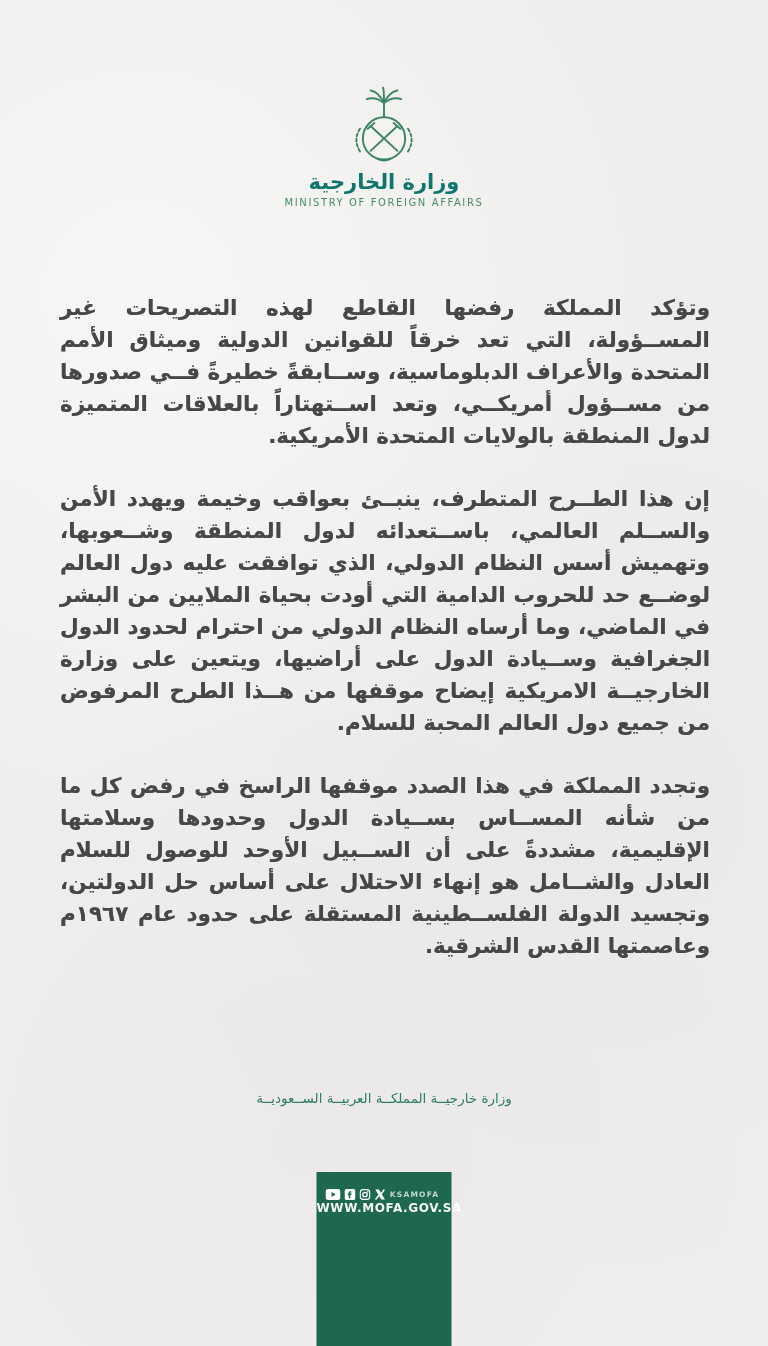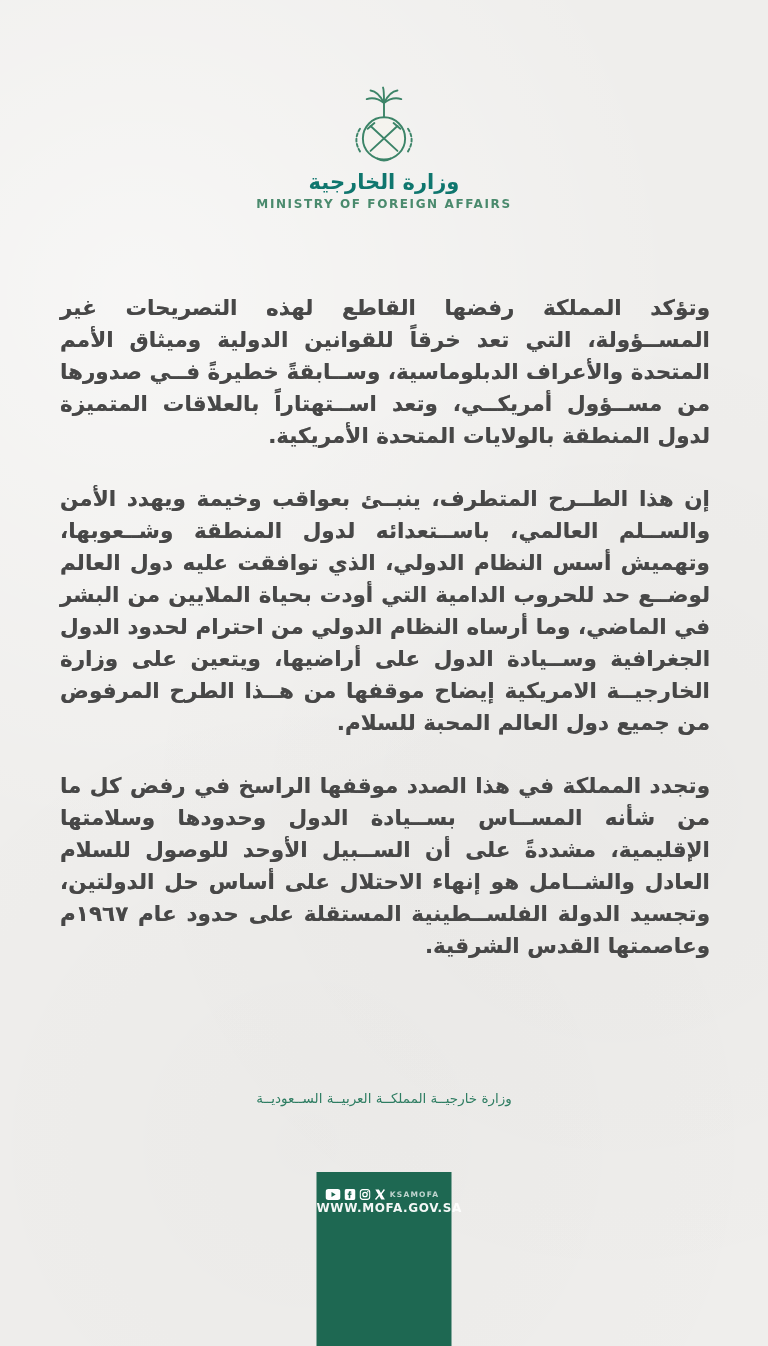--- a/index.html
+++ b/index.html
@@ -16,22 +16,22 @@
   .logo-block{
     position:absolute;top:82px;left:0;right:0;
     text-align:center;color:#2f7e63;
   }
   .logo-block svg{display:block;margin:0 auto;}
   .logo-ar{
     font-size:21px;font-weight:bold;line-height:24px;margin-top:2px;
     color:#0f766e;letter-spacing:1px;
   }
   .logo-en{
-    font-size:12px;letter-spacing:1.6px;margin-top:3px;color:#4a8a6d;
-    font-weight:bold;
+    font-size:10px;letter-spacing:1.6px;margin-top:3px;color:#4a8a6d;
+    font-weight:normal;
   }
   .content{
     position:absolute;top:292px;left:60px;right:58px;
     direction:rtl;
   }
   .content p{
     margin:0 0 31px 0;
     font-size:21.5px;font-weight:bold;line-height:32px;
     color:#474747;
     text-align:justify;text-justify:inter-word;

